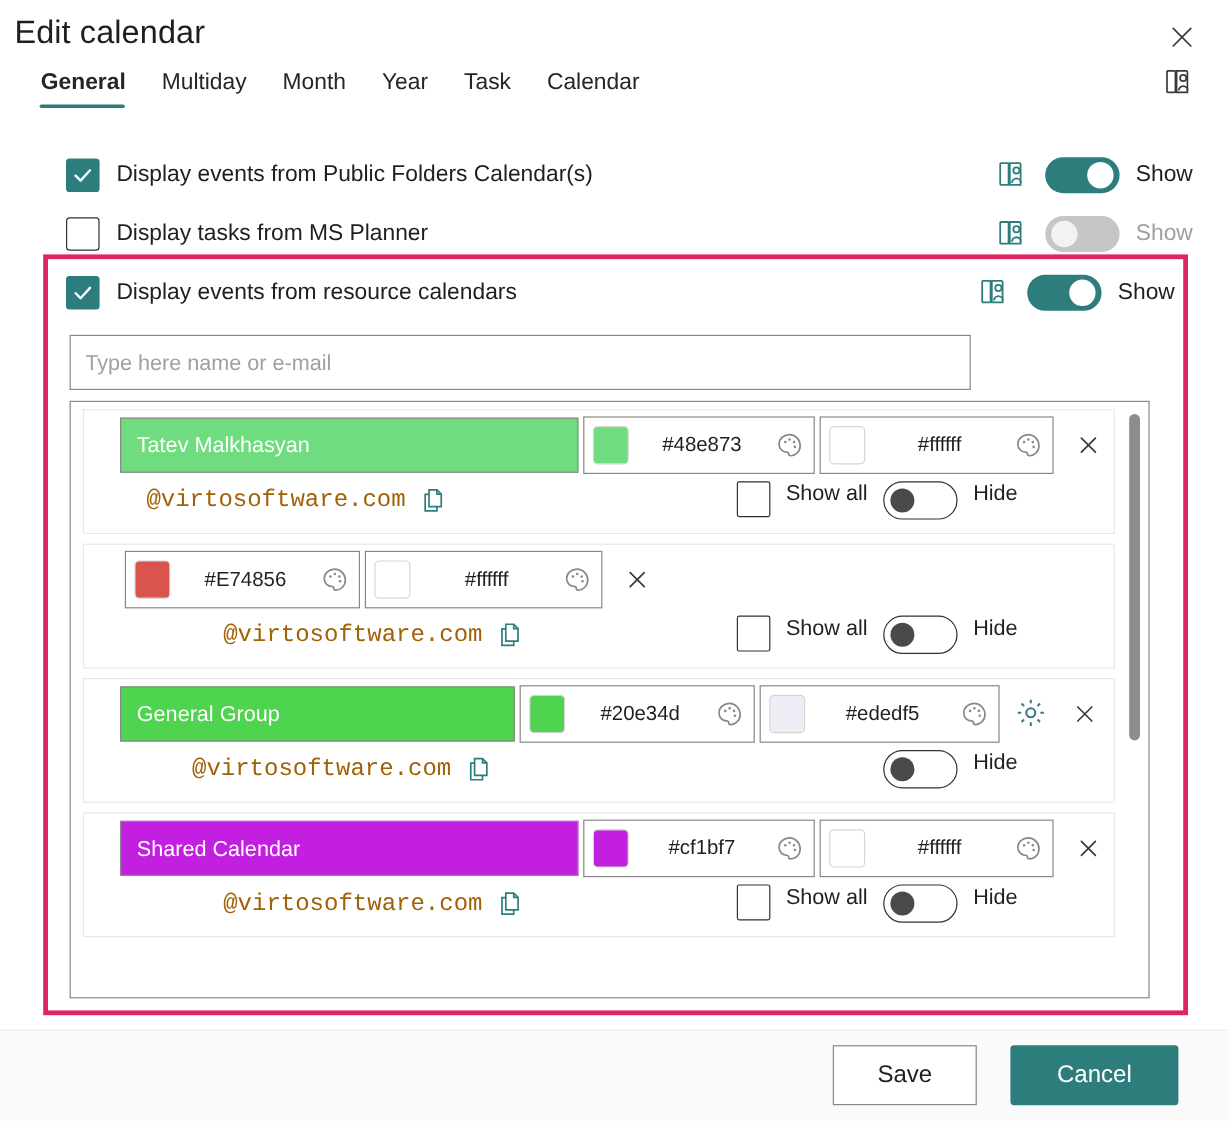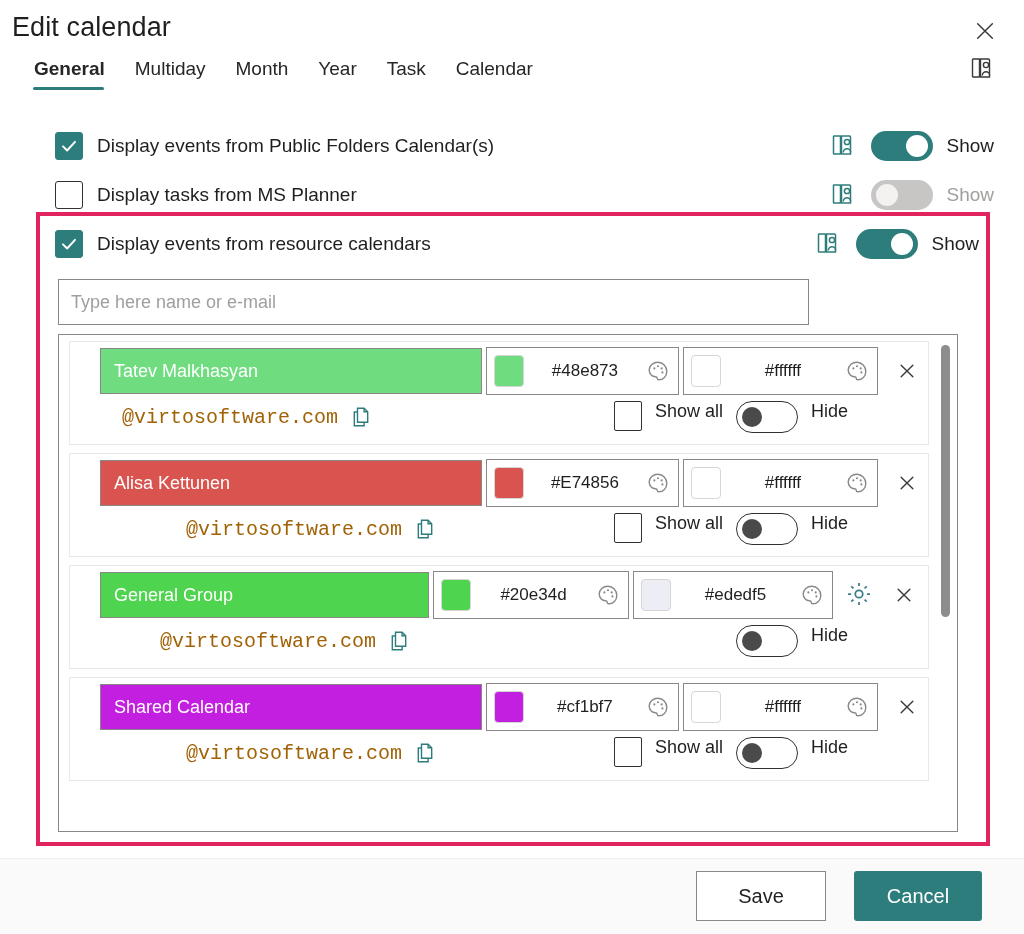--- a/index.html
+++ b/index.html
@@ -191,28 +191,28 @@
     position: absolute; left: 2px; width: 9px; top: 6px; height: 272px;
     background: #8d8d8d; border-radius: 5px; cursor: pointer;
   }
 
   
   #footer {
     position: absolute; left: 0; right: 0; bottom: 0; height: 76px;
     background: #fafafa; border-top: 1px solid #ededed;
   }
   #save-button {
-    position: absolute; right: 198px; top: 12px;
-    width: 130px; height: 50px; background: #fff; border: 1.4px solid #8a8886;
+    position: absolute; right: 210px; top: 12px;
+    width: 120px; height: 50px; background: #fff; border: 1.4px solid #8a8886;
     font-size: 20px; color: #201f1e; cursor: pointer;
     font-family: "Liberation Sans", sans-serif;
   }
   #cancel-button {
     position: absolute; right: 42px; top: 12px;
-    width: 128px; height: 50px; background: #2e7d7d; border: none;
+    width: 140px; height: 50px; background: #2e7d7d; border: none;
     border-radius: 3px; font-size: 20px; color: #fff; cursor: pointer;
     font-family: "Liberation Sans", sans-serif;
   }
 </style>
 </head>
 <body>
 
 <div id="dialog-title">Edit calendar</div>
 
 <div id="close-x">
@@ -357,21 +357,20 @@
             <div class="showall-label">Show all</div>
             <div class="hide-toggle">
               <div class="knob2"></div>
             </div>
             <div class="hide-label">Hide</div>
           </div>
         </div>
       </div>
       <div class="res-card">
         <div class="res-top">
-          <div class="name-pill w-wide" style="background: rgb(217, 83, 79); color: rgb(255, 255, 255);">Alisa Kettunen</div>
           <div class="color-field cf-bg">
             <div class="swatch" style="background: rgb(217, 83, 79);"></div>
             <div class="hexval">#E74856</div>
             <div class="palette">
               <svg viewBox="0 0 24 24" fill="none" stroke="currentColor" stroke-width="1.4">
                 <path d="M12 3.2c-4.9 0-8.8 3.5-8.8 7.9 0 4.3 3.3 6.6 6.1 6.6 1.4 0 1.9.7 1.9 1.5 0 .9.7 1.6 1.6 1.6 4.3 0 8-3.6 8-8.4 0-5-4-9.2-8.8-9.2z"></path>
                 <circle cx="8.4" cy="9.4" r="1.05" fill="currentColor" stroke="none"></circle>
                 <circle cx="12" cy="7.3" r="1.05" fill="currentColor" stroke="none"></circle>
                 <circle cx="15.7" cy="9.4" r="1.05" fill="currentColor" stroke="none"></circle>
                 <circle cx="16.4" cy="13.4" r="1.05" fill="currentColor" stroke="none"></circle>

